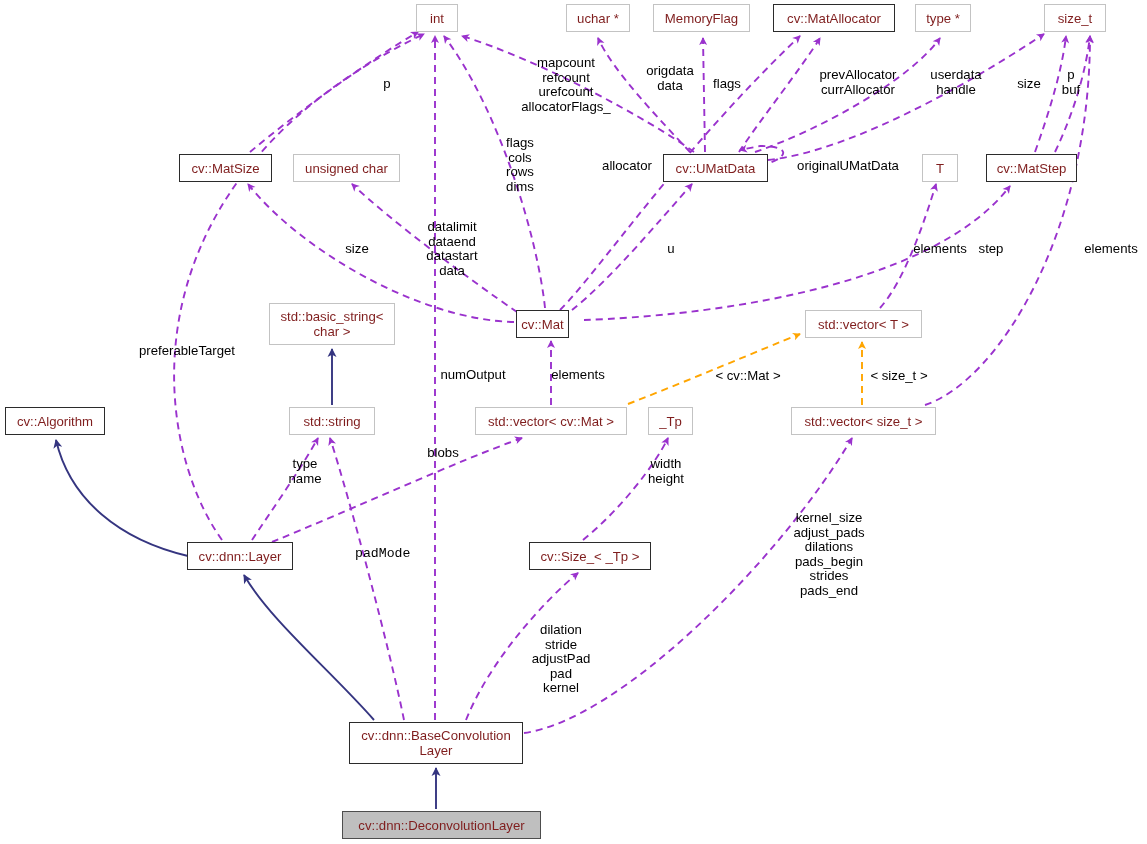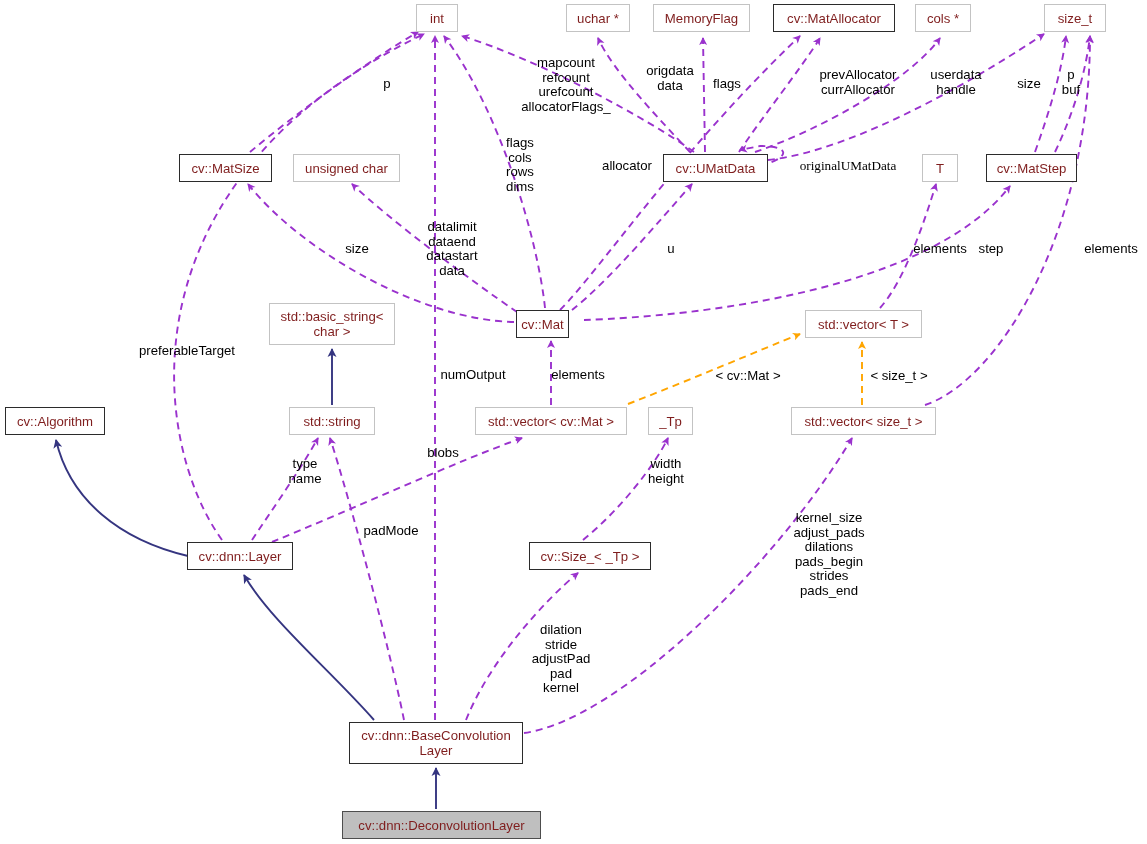--- a/index.html
+++ b/index.html
@@ -109,21 +109,21 @@
   <div class="node-box thin" style="left:566px;top:4px;width:64px;height:28px;">
     <span style="white-space: pre-line;">uchar *</span>
   </div>
   <div class="node-box thin" style="left:653px;top:4px;width:97px;height:28px;">
     <span style="white-space: pre-line;">MemoryFlag</span>
   </div>
   <div class="node-box thick" style="left:773px;top:4px;width:122px;height:28px;">
     <span style="white-space: pre-line;">cv::MatAllocator</span>
   </div>
   <div class="node-box thin" style="left:915px;top:4px;width:56px;height:28px;">
-    <span style="white-space: pre-line;">cols *</span>
+    <span style="white-space: pre-line;">type *</span>
   </div>
   <div class="node-box thin" style="left:1044px;top:4px;width:62px;height:28px;">
     <span style="white-space: pre-line;">size_t</span>
   </div>
 
   <div class="node-box thick" style="left:179px;top:154px;width:93px;height:28px;">
     <span style="white-space: pre-line;">cv::MatSize</span>
   </div>
   <div class="node-box thin" style="left:293px;top:154px;width:107px;height:28px;">
     <span style="white-space: pre-line;">unsigned char</span>
@@ -199,38 +199,38 @@
   <div class="edge-label" style="left: 495px; top: 136px; width: 50px; text-align: center; white-space: pre-line;">flags
 cols
 rows
 dims</div>
   <div class="edge-label" style="left: 413px; top: 220px; width: 78px; text-align: center; white-space: pre-line;">datalimit
 dataend
 datastart
 data</div>
   <div class="edge-label" style="left: 340px; top: 242px; width: 34px; text-align: center; white-space: pre-line;">size</div>
   <div class="edge-label" style="left: 594px; top: 159px; width: 66px; text-align: center; white-space: pre-line;">allocator</div>
-  <div class="edge-label" style="left: 786px; top: 159px; width: 124px; text-align: center; white-space: pre-line; font-family: Liberation Serif, serif;">originalUMatData</div>
+  <div class="edge-label" style="left: 786px; top: 159px; width: 124px; text-align: center; white-space: pre-line;">originalUMatData</div>
   <div class="edge-label" style="left: 660px; top: 242px; width: 22px; text-align: center; white-space: pre-line;">u</div>
   <div class="edge-label" style="left: 905px; top: 242px; width: 70px; text-align: center; white-space: pre-line;">elements</div>
   <div class="edge-label" style="left: 972px; top: 242px; width: 38px; text-align: center; white-space: pre-line;">step</div>
   <div class="edge-label" style="left: 1076px; top: 242px; width: 70px; text-align: center; white-space: pre-line;">elements</div>
 
   <div class="edge-label" style="left: 139px; top: 344px; width: 130px; text-align: left; white-space: pre-line;">preferableTarget</div>
   <div class="edge-label" style="left: 433px; top: 368px; width: 80px; text-align: center; white-space: pre-line;">numOutput</div>
   <div class="edge-label" style="left: 542px; top: 368px; width: 72px; text-align: center; white-space: pre-line;">elements</div>
   <div class="edge-label" style="left: 706px; top: 369px; width: 84px; text-align: center; white-space: pre-line;">&lt; cv::Mat &gt;</div>
   <div class="edge-label" style="left: 862px; top: 369px; width: 74px; text-align: center; white-space: pre-line;">&lt; size_t &gt;</div>
 
   <div class="edge-label" style="left: 281px; top: 457px; width: 48px; text-align: center; white-space: pre-line;">type
 name</div>
   <div class="edge-label" style="left: 422px; top: 446px; width: 42px; text-align: center; white-space: pre-line;">blobs</div>
   <div class="edge-label" style="left: 641px; top: 457px; width: 50px; text-align: center; white-space: pre-line;">width
 height</div>
-  <div class="edge-label" style="left: 355px; top: 524px; width: 72px; text-align: center; white-space: pre-line;">padMode</div>
+  <div class="edge-label" style="left: 355px; top: 547px; width: 72px; text-align: left; white-space: pre-line; font-family: Liberation Mono, monospace;">padMode</div>
   <div class="edge-label" style="left: 521px; top: 623px; width: 80px; text-align: center; white-space: pre-line;">dilation
 stride
 adjustPad
 pad
 kernel</div>
   <div class="edge-label" style="left: 780px; top: 511px; width: 98px; text-align: center; white-space: pre-line;">kernel_size
 adjust_pads
 dilations
 pads_begin
 strides

